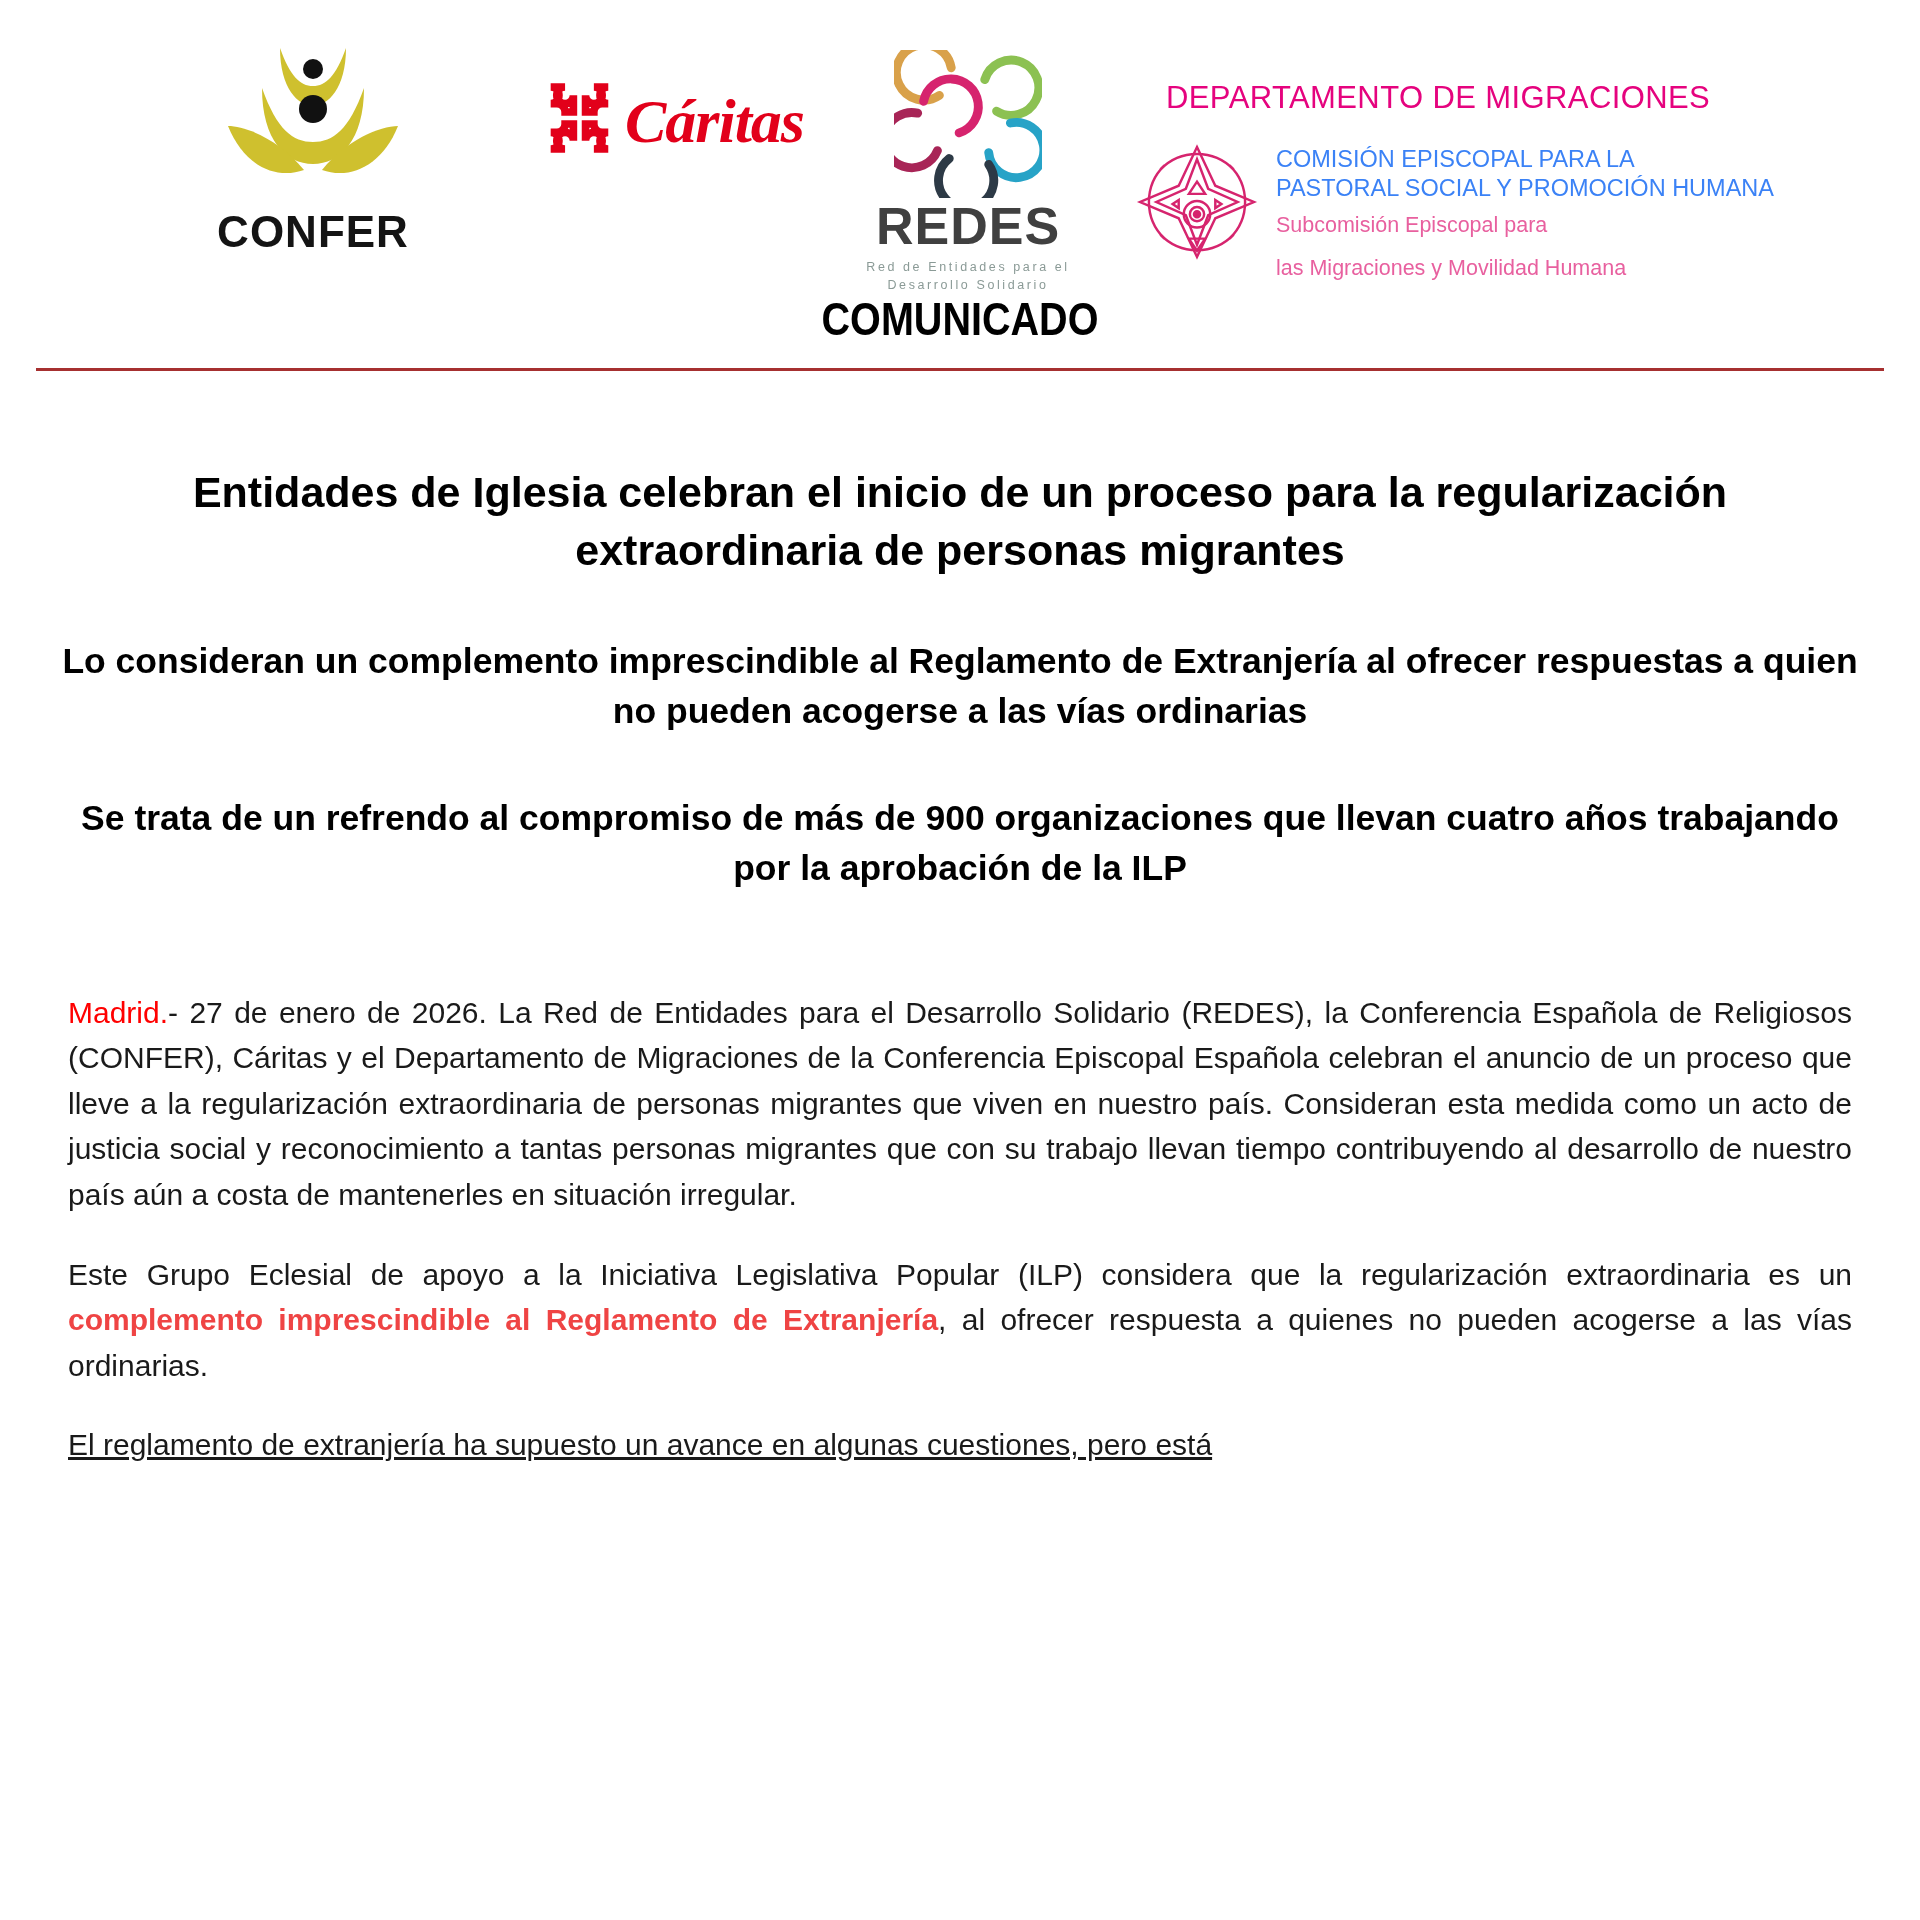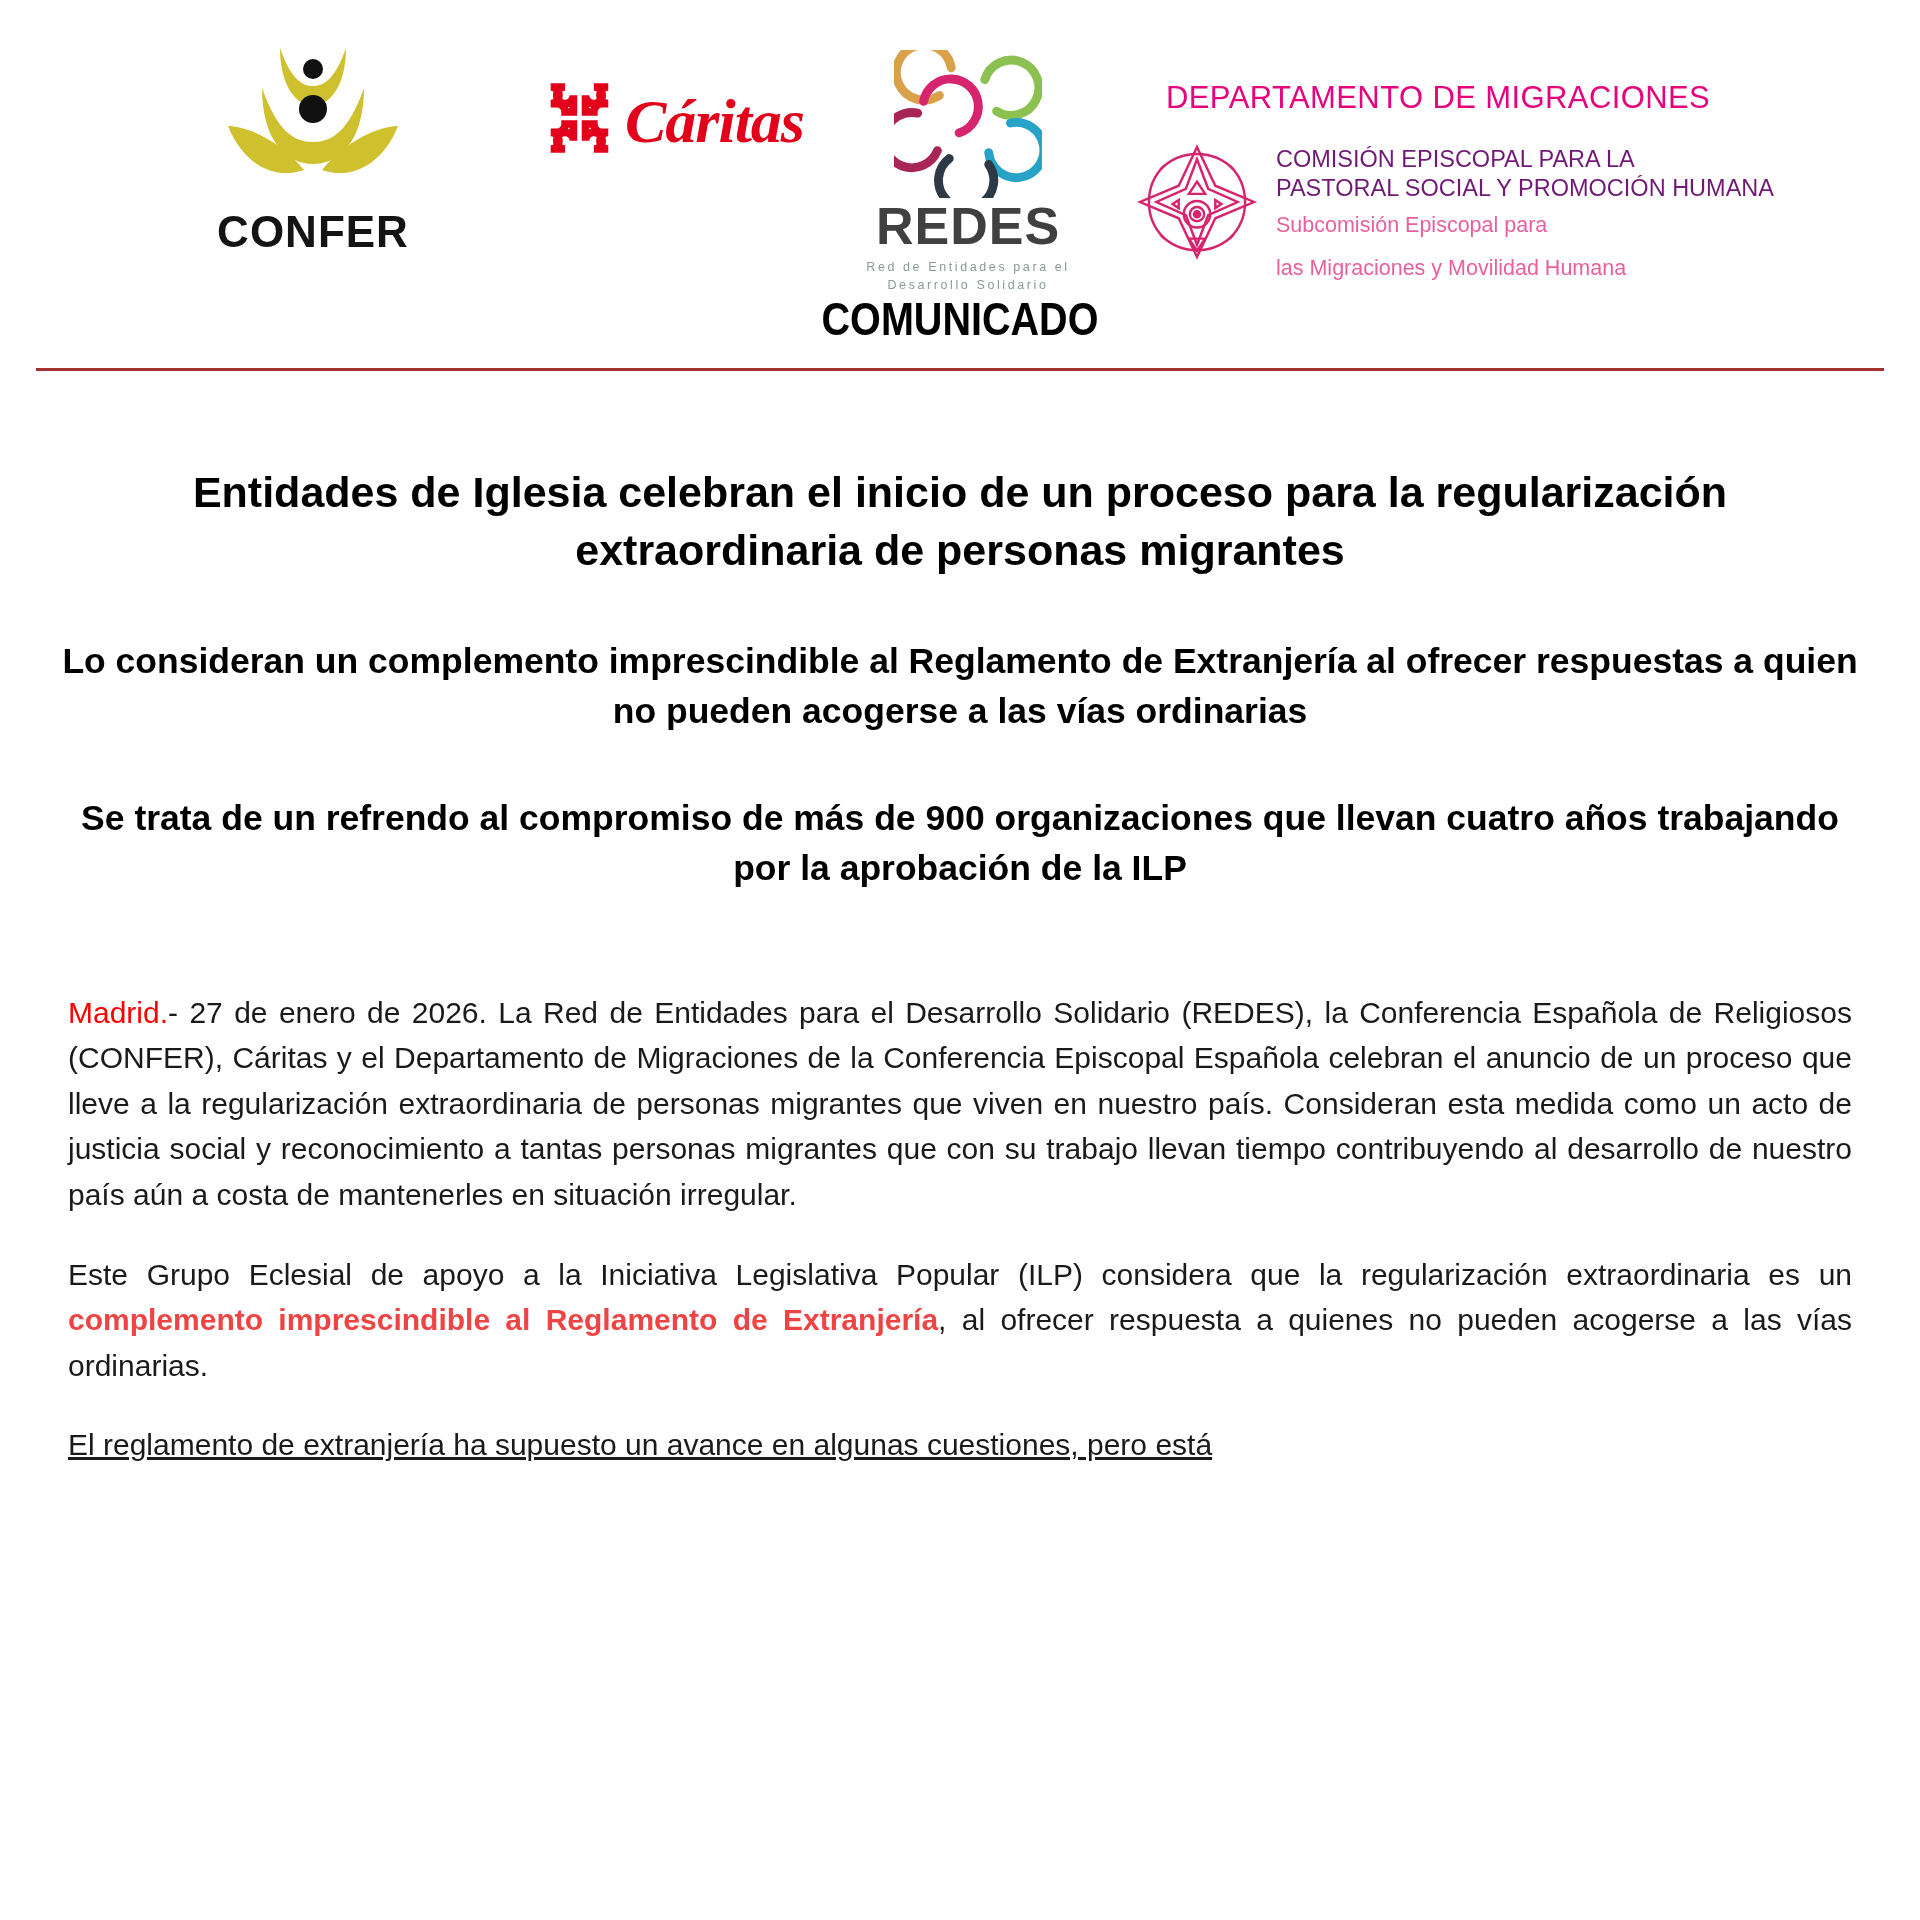--- a/index.html
+++ b/index.html
@@ -127,21 +127,21 @@
   .mig-lower {
     display: flex;
     align-items: flex-start;
     margin-top: 28px;
   }
   .mig-mark { width: 122px; height: 122px; display:block; flex:0 0 auto; }
   .mig-textblock { margin-left: 18px; padding-top: 4px; }
   .mig-line-strong {
     font-family: "Liberation Sans", sans-serif;
     font-size: 23.5px;
-    color: #701a75;
+    color: #3b82f6;
     line-height: 1.22;
     white-space: nowrap;
   }
   .mig-line-sub {
     font-family: "Liberation Sans", sans-serif;
     font-size: 21.5px;
     color: #e8609f;
     line-height: 1.24;
     white-space: nowrap;
     margin-top: 10px;

